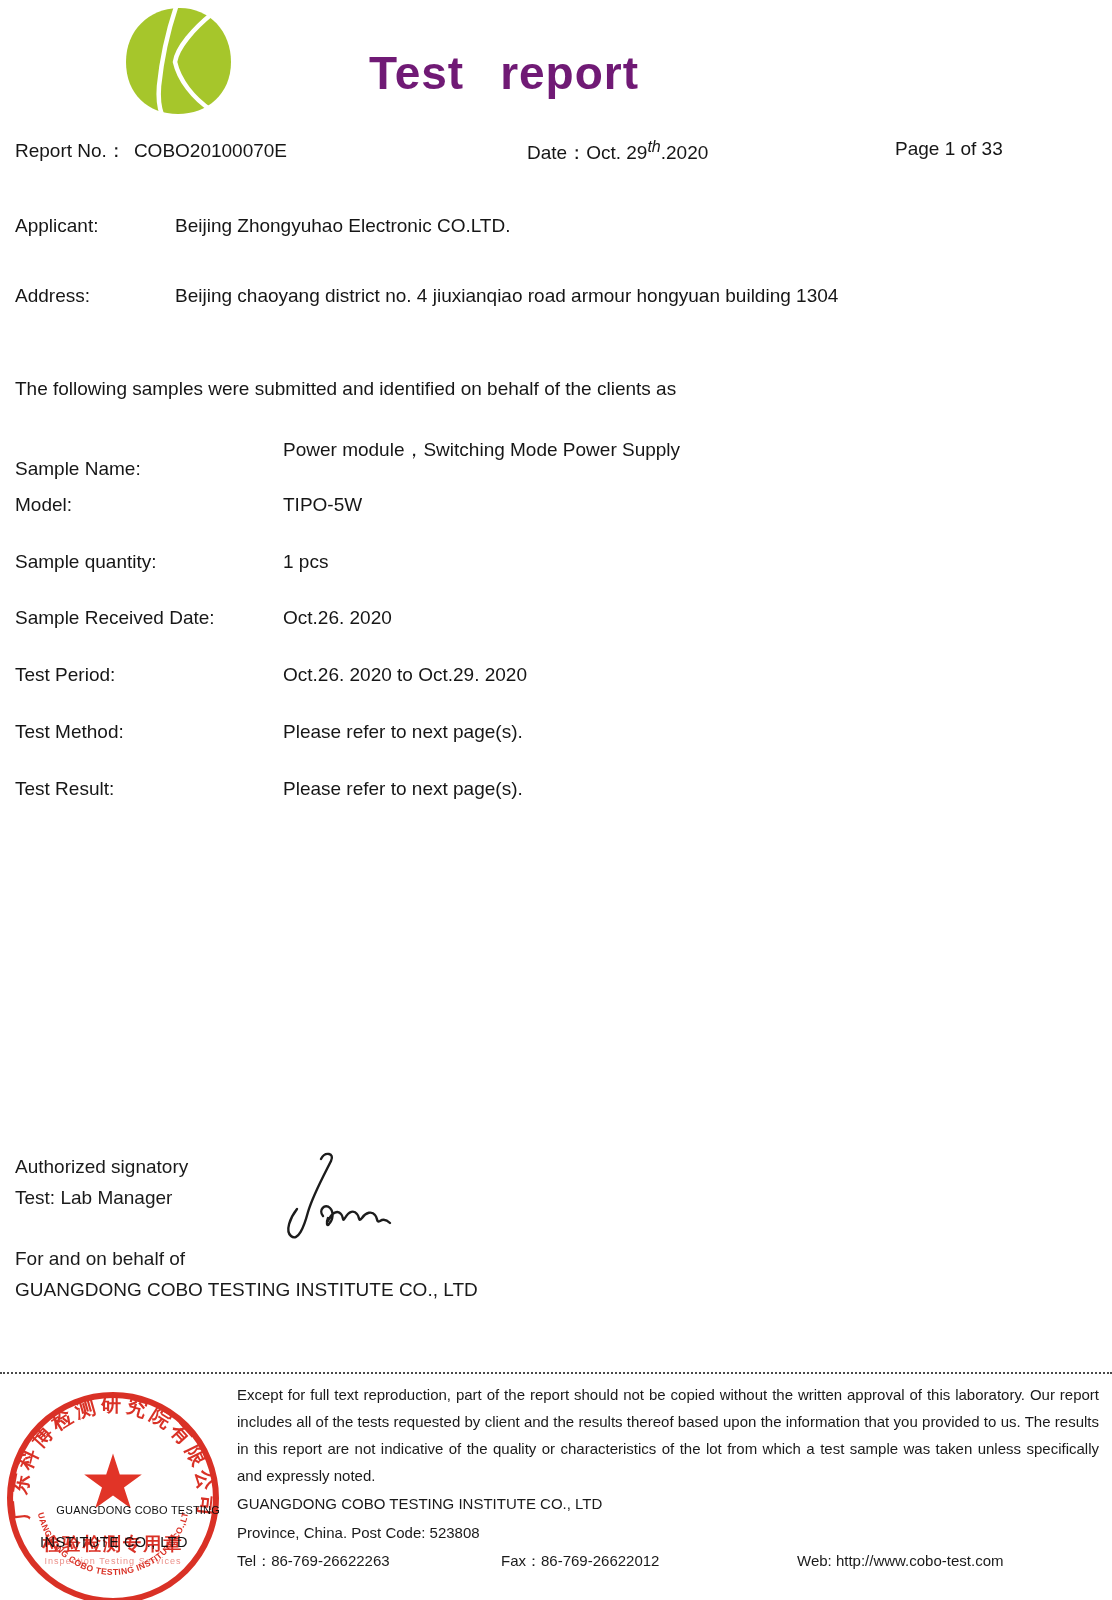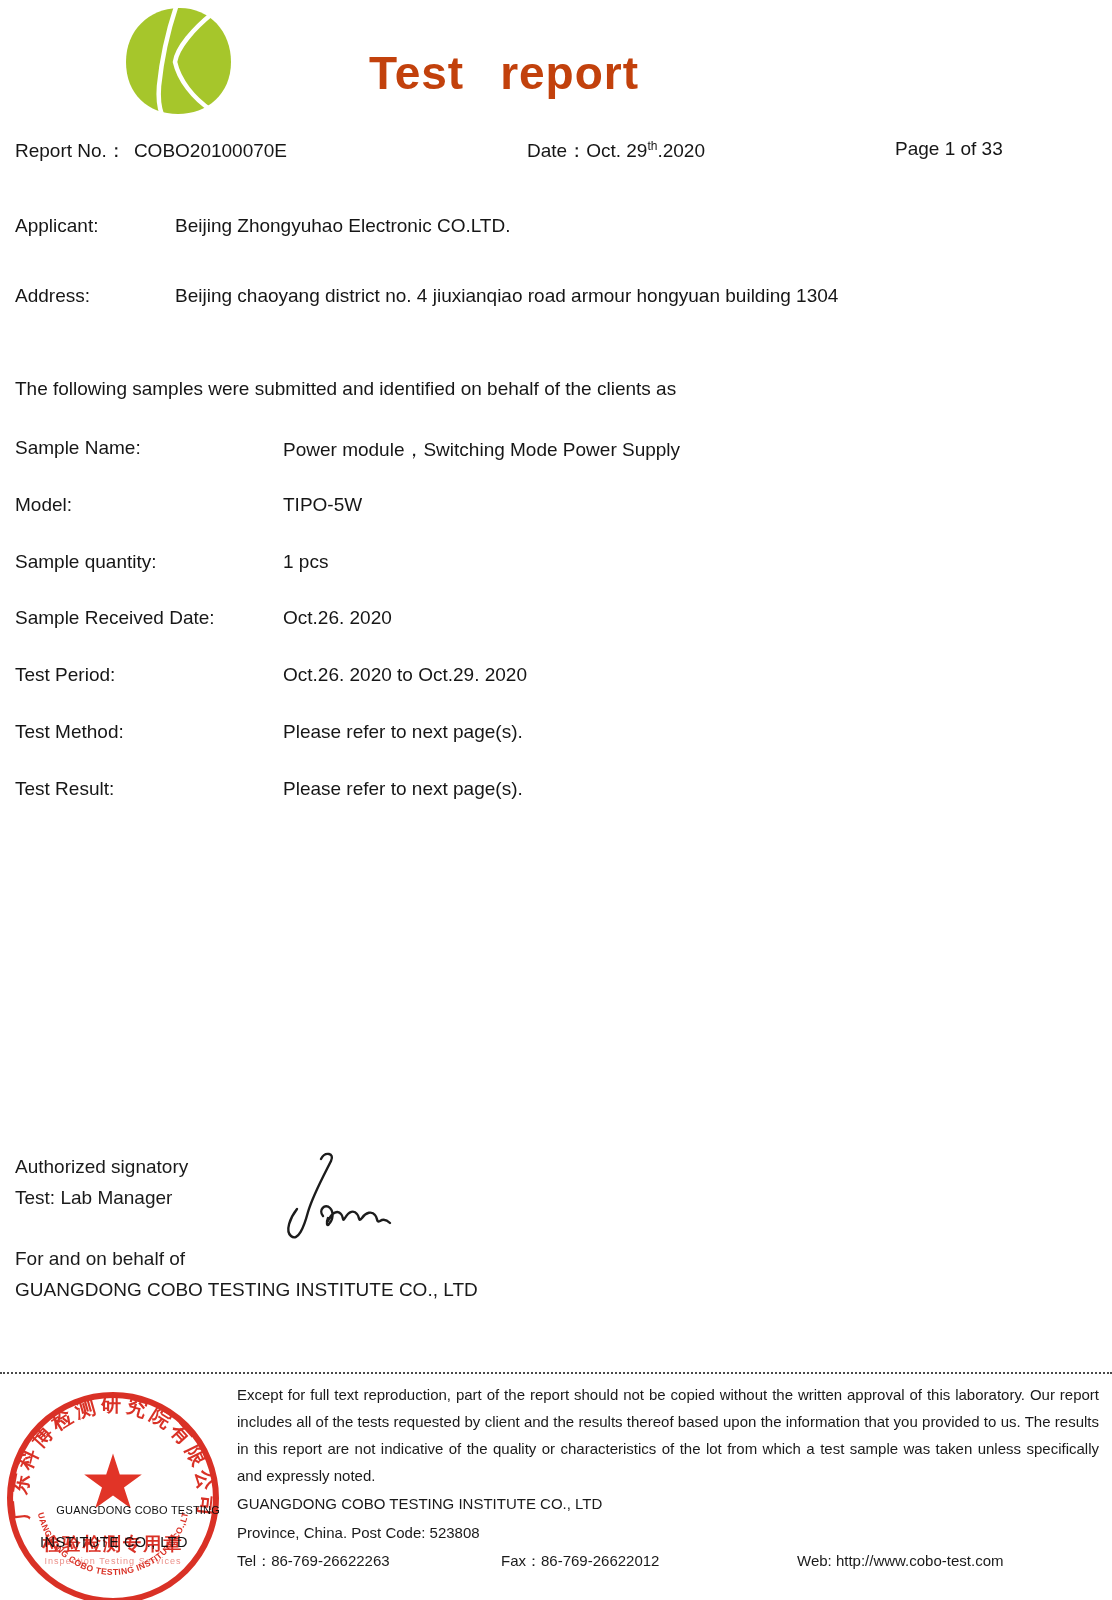--- a/index.html
+++ b/index.html
@@ -9,29 +9,29 @@
     background:#ffffff;
     font-family:"Liberation Sans","DejaVu Sans",sans-serif;
     color:#1a1a1a;
     overflow:hidden;
   }
   .abs{position:absolute;}
   
   #logo{left:123px;top:6px;width:110px;height:110px;}
   
   #title{left:0;top:46px;width:1008px;text-align:center;
-    font-size:46px;font-weight:700;color:#c2410c;letter-spacing:1px;}
+    font-size:46px;font-weight:700;color:#701a75;letter-spacing:1px;}
   #title .tword{display:inline-block;}
   #title .tword + .tword{margin-left:36px;}
   
   .meta{top:138px;font-size:19px;color:#161616;}
   #report-no{left:15px;text-align:center;}
   #report-no .val{margin-left:8px;}
   #date-line{left:527px;}
-  #date-line sup{font-size:12px;vertical-align:super;}
+  #date-line sup{font-size:16px;vertical-align:super;font-style:italic;}
   #page-indicator{left:895px;}
   
   .row{font-size:19px;color:#161616;}
   .row .lab{position:absolute;left:15px;white-space:nowrap;}
   .row .v1{position:absolute;left:175px;white-space:nowrap;}
   .row .v2{position:absolute;left:283px;white-space:nowrap;}
   
   #sig-block{font-size:19px;}
   #sig-svg{left:281px;top:1150px;width:114px;height:98px;}
   
@@ -79,21 +79,21 @@
     <span class="v1" style="top:215px">Beijing Zhongyuhao Electronic CO.LTD.</span>
   </div>
   <div class="row">
     <span class="lab" style="top:285px">Address:</span>
     <span class="v1" style="top:285px">Beijing chaoyang district no. 4 jiuxianqiao road armour hongyuan building 1304</span>
   </div>
 
   <div class="abs row" style="left:15px;top:378px">The following samples were submitted and identified on behalf of the clients as</div>
 
   <div class="row">
-    <span class="lab" style="top:437px">Sample Name:</span>
+    <span class="lab" style="top:458px">Sample Name:</span>
     <span class="v2" style="top:437px">Power module，Switching Mode Power Supply</span>
   </div>
   <div class="row">
     <span class="lab" style="top:494px">Model:</span>
     <span class="v2" style="top:494px">TIPO-5W</span>
   </div>
   <div class="row">
     <span class="lab" style="top:551px">Sample quantity:</span>
     <span class="v2" style="top:551px">1 pcs</span>
   </div>

